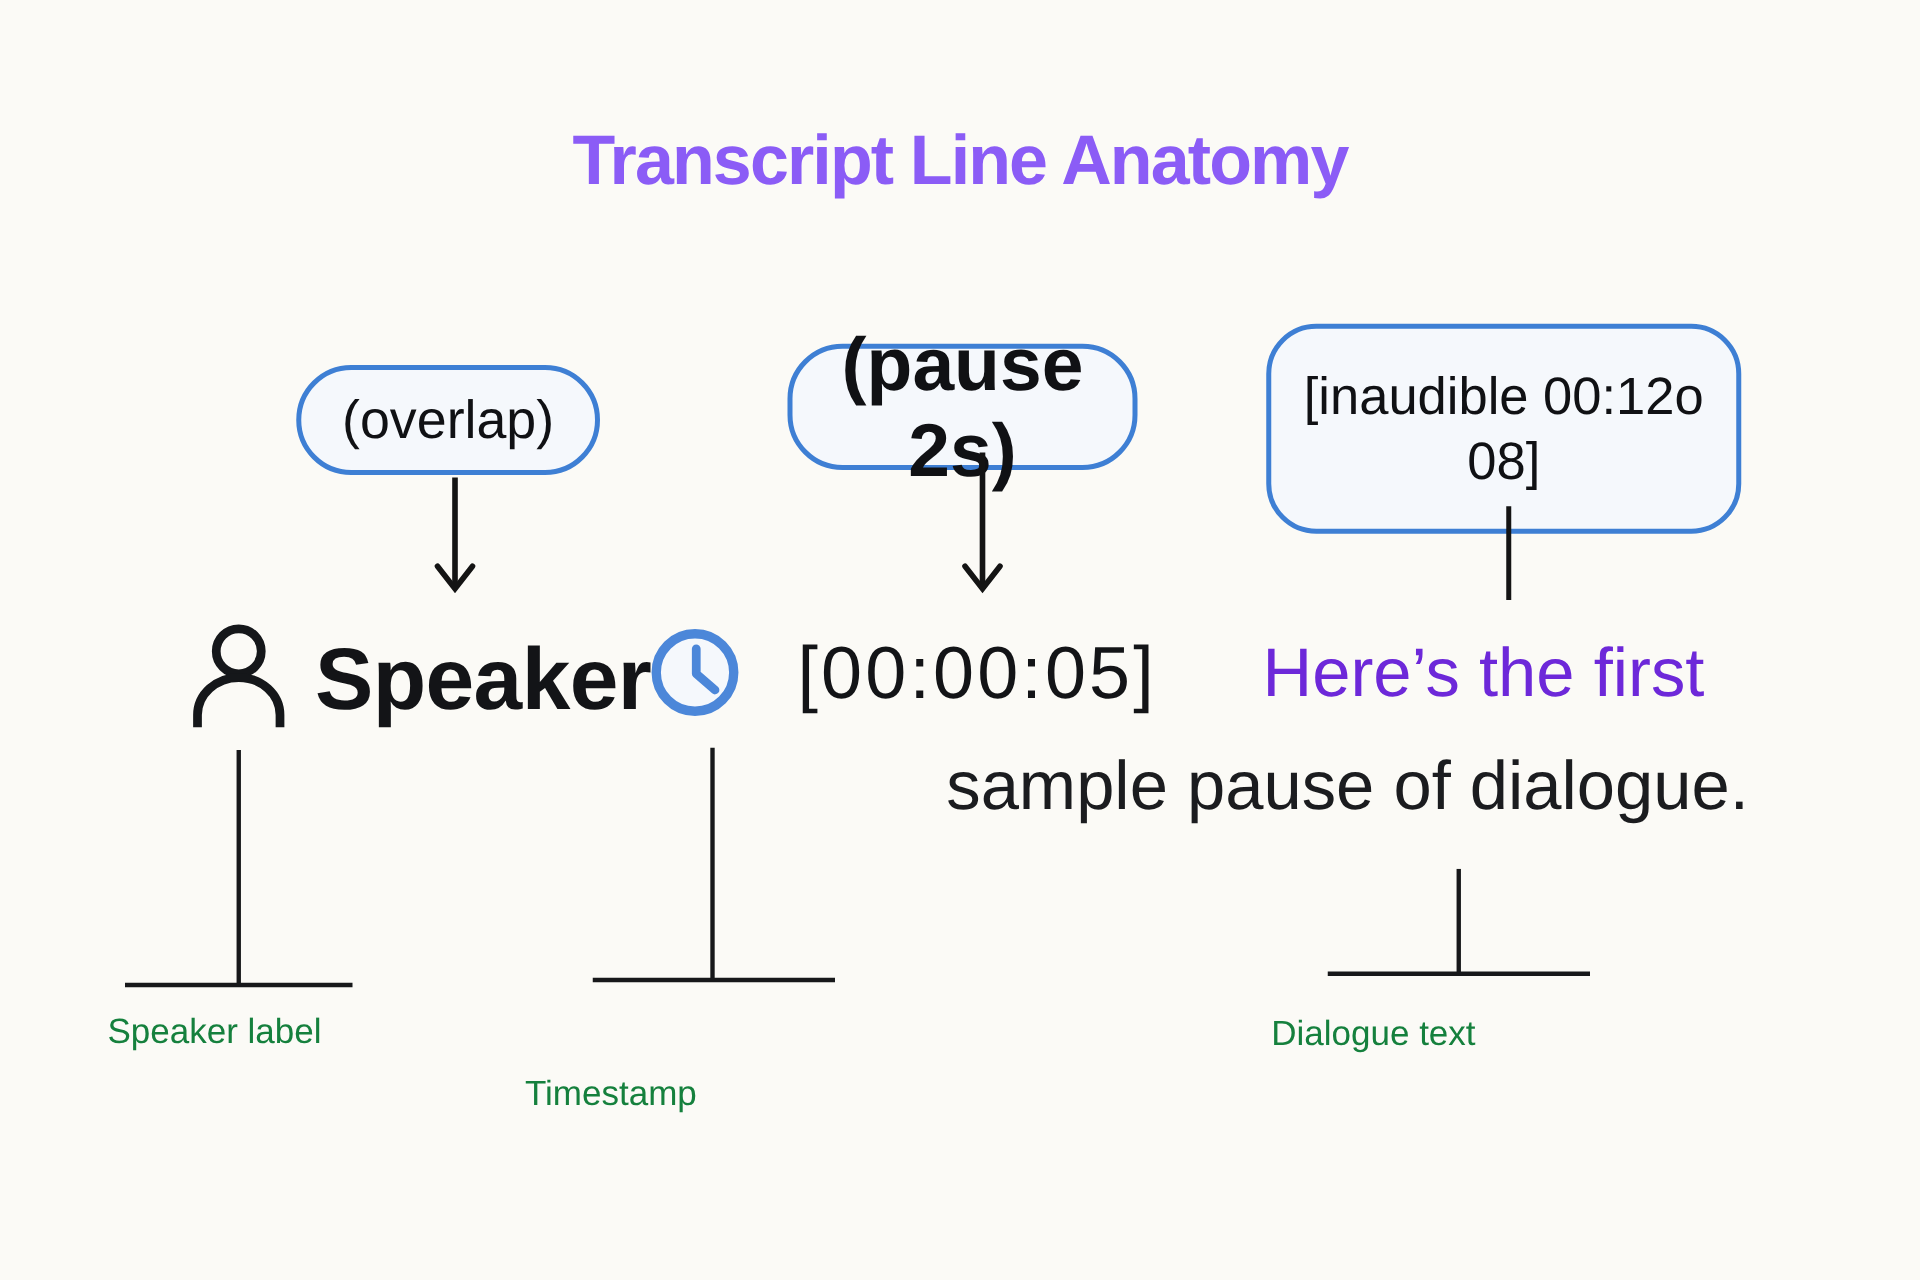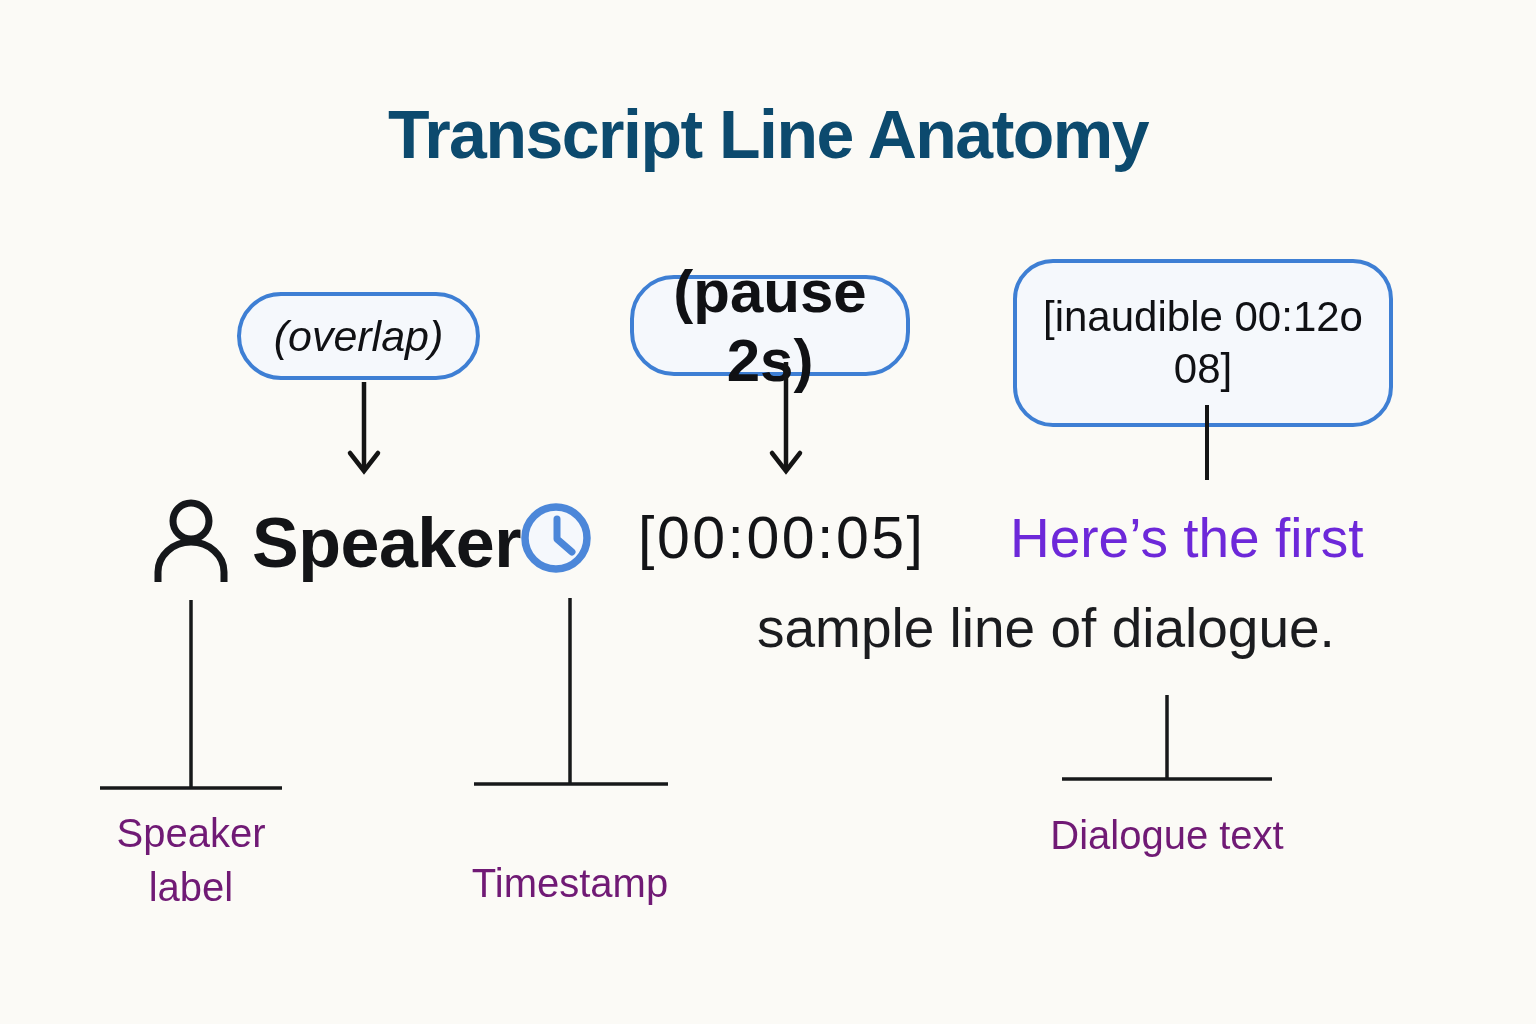--- a/index.html
+++ b/index.html
@@ -13,45 +13,45 @@
     position:relative;
     width:1536px;height:1024px;
     background:var(--bg);
     font-family:"Liberation Sans", sans-serif;
     color:var(--ink);
     overflow:hidden;
   }
   .title{
     position:absolute;left:0;top:95px;width:1536px;
     margin:0;text-align:center;
-    font-size:68px;font-weight:700;letter-spacing:-1.5px;
-    color:#0c4a6e;
+    font-size:56px;font-weight:700;letter-spacing:-1.5px;
+    color:#8b5cf6;
   }
   .bubble{
     position:absolute;
     background:var(--bubble-bg);
     border:4px solid var(--blue);
     display:flex;align-items:center;justify-content:center;
     text-align:center;color:#101114;
     box-sizing:border-box;
   }
-  .bubble-overlap{left:237px;top:292px;width:243px;height:88px;border-radius:44px;font-size:43px;font-weight:500;font-style:italic;}
+  .bubble-overlap{left:237px;top:292px;width:243px;height:88px;border-radius:44px;font-size:43px;font-weight:500;}
   .bubble-pause{left:630px;top:259px;width:280px;height:101px;border-radius:44px;font-size:60px;font-weight:700;margin-top:16px;}
   .bubble-inaudible{left:1013px;top:259px;width:380px;height:168px;border-radius:40px;font-size:42px;font-weight:500;line-height:1.25;}
   .arrow,.connector{position:absolute;}
   .leader-line{position:absolute;background:#141414;}
   .row-text{position:absolute;line-height:1;white-space:nowrap;color:#131417;}
   .speaker-name{left:252px;top:508px;font-size:70px;font-weight:600;letter-spacing:-0.5px;}
   .timestamp{left:638px;top:509px;font-size:59px;font-weight:400;letter-spacing:2.5px;}
   .dialogue-1{left:1010px;top:511px;font-size:55px;font-weight:400;color:#6d28d9;}
   .dialogue-2{left:757px;top:601px;font-size:55px;font-weight:400;color:#1b1c1f;}
   .icon-svg{position:absolute;}
   .part-label{
-    position:absolute;text-align:center;
-    font-size:40px;font-weight:400;color:#701a75;line-height:1.35;
+    position:absolute;text-align:left;
+    font-size:28px;font-weight:400;color:#15803d;line-height:1.35;
   }
   .label-speaker{left:86px;top:806px;width:210px;}
   .label-timestamp{left:420px;top:812px;width:300px;margin-top:44px;}
   .label-dialogue{left:1017px;top:808px;width:300px;}
 </style>
 </head>
 <body>
 
 <div class="canvas">
 
@@ -92,21 +92,21 @@
   <span class="row-text speaker-name">Speaker</span>
 
   <svg class="icon-svg" style="left:517px;top:499px;" width="78" height="78" viewBox="0 0 78 78">
     <circle cx="39" cy="39" r="31" fill="#f5f8fc" stroke="#4c87d9" stroke-width="7.5"></circle>
     <polyline points="40,20 40,40 55,53" fill="none" stroke="#4c87d9" stroke-width="7" stroke-linecap="round" stroke-linejoin="round"></polyline>
   </svg>
 
   <span class="row-text timestamp">[00:00:05]</span>
 
   <span class="row-text dialogue-1">Here’s the first</span>
-  <span class="row-text dialogue-2">sample line of dialogue.</span>
+  <span class="row-text dialogue-2">sample pause of dialogue.</span>
 
   <svg class="connector" style="left:98px;top:600px;" width="186" height="192" viewBox="0 0 186 192">
     <line x1="93" y1="0" x2="93" y2="188" stroke="#17181a" stroke-width="3.5"></line>
     <line x1="2" y1="188" x2="184" y2="188" stroke="#17181a" stroke-width="3.5"></line>
   </svg>
 
   <svg class="connector" style="left:474px;top:598px;" width="194" height="190" viewBox="0 0 194 190">
     <line x1="96" y1="0" x2="96" y2="186" stroke="#17181a" stroke-width="3.5"></line>
     <line x1="0" y1="186" x2="194" y2="186" stroke="#17181a" stroke-width="3.5"></line>
   </svg>

